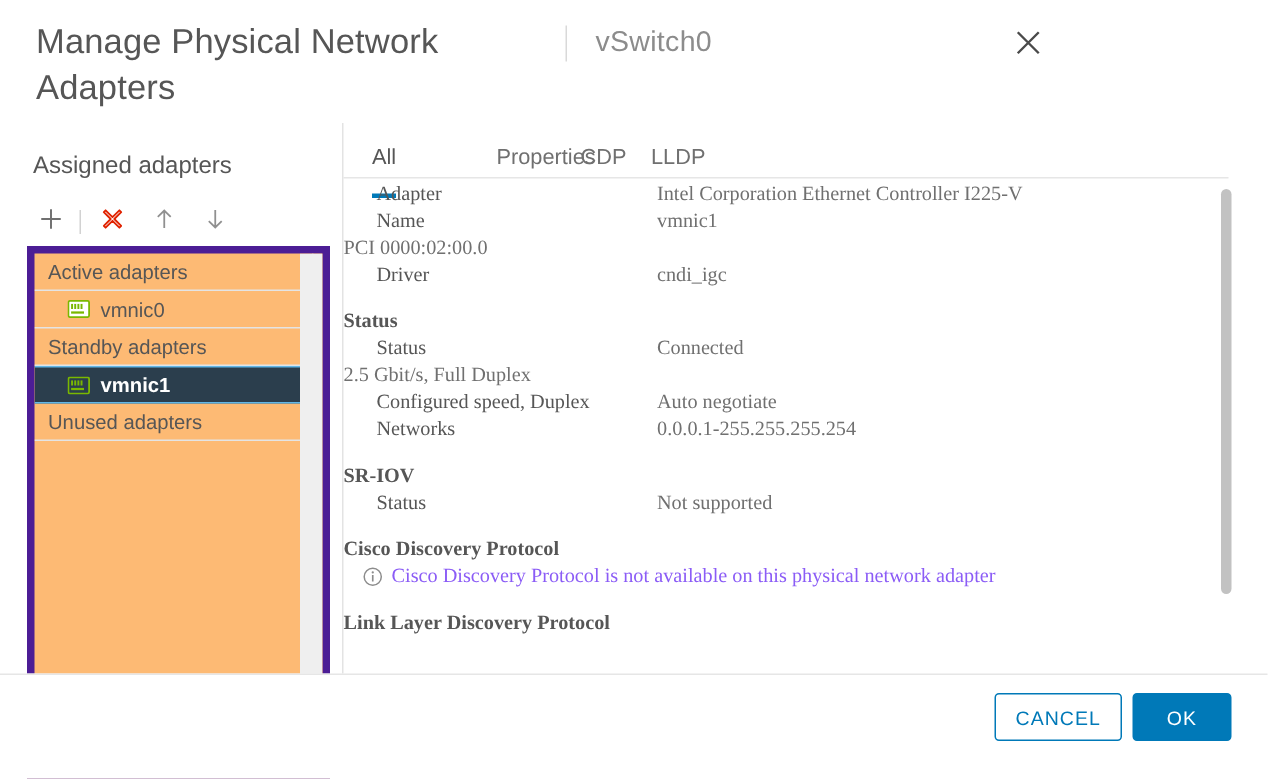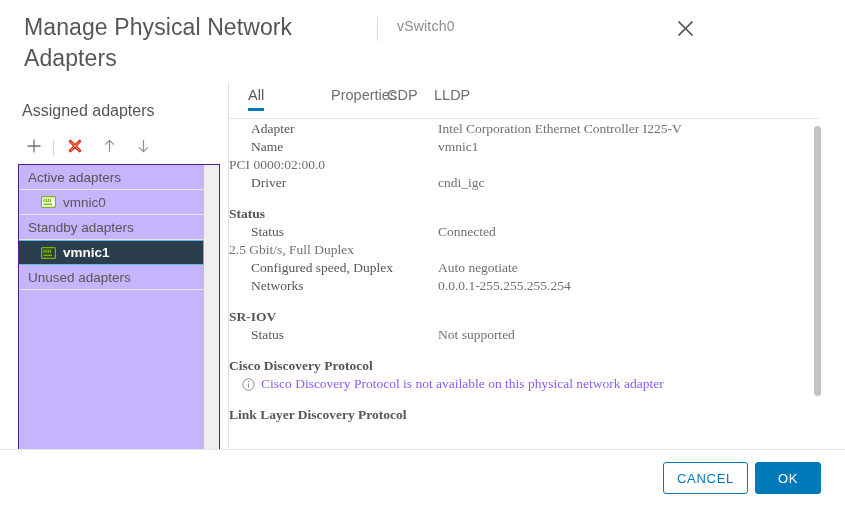--- a/index.html
+++ b/index.html
@@ -39,21 +39,21 @@
   }
   .hdr-divider {
     position: absolute;
     left: 377px; top: 17px;
     width: 1px; height: 24px;
     background: #d9d9d9;
   }
   .hdr-sub {
     position: absolute;
     left: 397px; top: 18px;
-    font-size: 14px;
+    font-size: 19px;
     color: #8c8c8c;
     letter-spacing: .2px;
   }
   .close-btn {
     position: absolute;
     right: 11px; top: 13px;
     width: 30px; height: 30px;
     display: flex; align-items: center; justify-content: center;
     cursor: pointer;
   }
@@ -87,22 +87,22 @@
     width: 1px; height: 16px;
     background: #d2d2d2;
     margin: 0 7px 0 5px;
   }
   .tb-gap { width: 6px; }
 
   .adapters-box {
     position: absolute;
     left: 18px; top: 82px;
     width: 202px; height: 355px;
-    border: 1px solid #4c1d95;
-    background: #c4b5fd;
+    border: 5px solid #4c1d95;
+    background: #fdba74;
     box-sizing: border-box;
     overflow: hidden;
   }
   .adapters-inner {
     position: absolute;
     left: 0; top: 0;
     width: 186px; height: 100%;
     border-right: 1px solid #dcdcdc;
     box-sizing: border-box;
   }
@@ -162,24 +162,24 @@
     left: 229px; top: 82px;
     width: 616px; height: 368px;
   }
   .tabs {
     position: absolute;
     left: 0; top: 5px;
     width: 590px; height: 30px;
   }
   .tab {
     position: absolute;
-    top: 0;
+    top: 10px;
     font-size: 14.5px;
     color: #707070;
-    padding-bottom: 5px;
+    padding-bottom: 16px;
     cursor: pointer;
   }
   .tab.active {
     color: #565656;
     border-bottom: 3px solid #0079b8;
   }
   .tabs-rule {
     position: absolute;
     left: 0; top: 31px;
     width: 590px; height: 1px;

